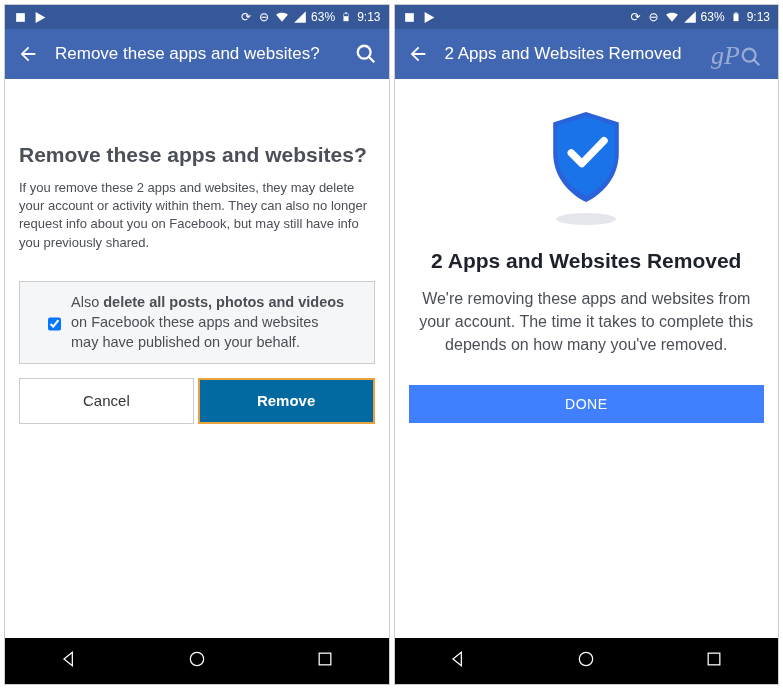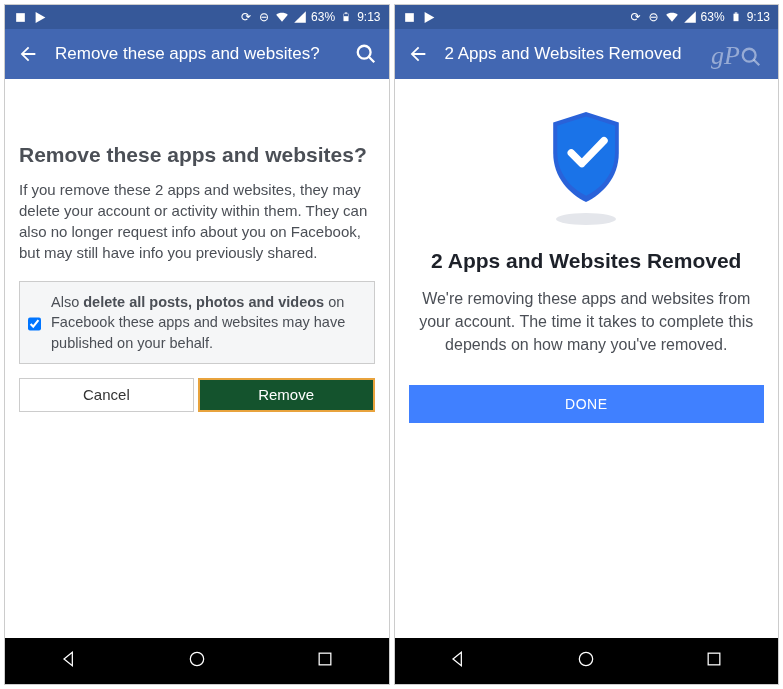--- a/index.html
+++ b/index.html
@@ -38,48 +38,49 @@
       color: #fff;
       height: 50px;
       display: flex;
       align-items: center;
       padding: 0 12px;
       gap: 16px;
     }
     .app-bar-title { font-size: 17px; font-weight: 400; flex: 1; }
     .content { flex: 1; padding: 14px; background: #fff; overflow: hidden; }
     .heading { font-size: 21px; font-weight: bold; color: #4b4f56; margin-bottom: 12px; margin-top: 50px; }
-    .body-text { font-size: 15px; color: #4b4f56; line-height: 1.4; margin-bottom: 18px; }
+    .body-text { font-size: 13px; color: #4b4f56; line-height: 1.4; margin-bottom: 29px; }
     .checkbox-box {
       border: 1px solid #ccc;
       background: #f5f6f7;
-      padding: 10px 8px;
+      padding: 10px 28px;
       display: flex;
       gap: 10px;
       margin-bottom: 14px;
     }
     .checkbox-box input { margin-top: 3px; flex-shrink: 0; }
     .checkbox-label { font-size: 14.5px; color: #4b4f56; line-height: 1.4; }
     .button-row { display: flex; gap: 4px; }
     .btn {
       flex: 1;
-      height: 34px;
+      height: 46px;
       font-size: 15px;
       border: 1px solid #ccc;
       background: #fff;
       color: #333;
       cursor: pointer;
       display: flex;
       align-items: center;
       justify-content: center;
     }
     .btn-primary {
-      background: #14532d;
+      background: #0369a1;
       color: #fff;
       border: 2px solid #e8a33d;
+      font-weight: bold;
     }
     .nav-bar {
       background: #000;
       height: 46px;
       display: flex;
       align-items: center;
       justify-content: space-around;
       color: #fff;
     }
     .nav-icon { width: 20px; height: 20px; }

